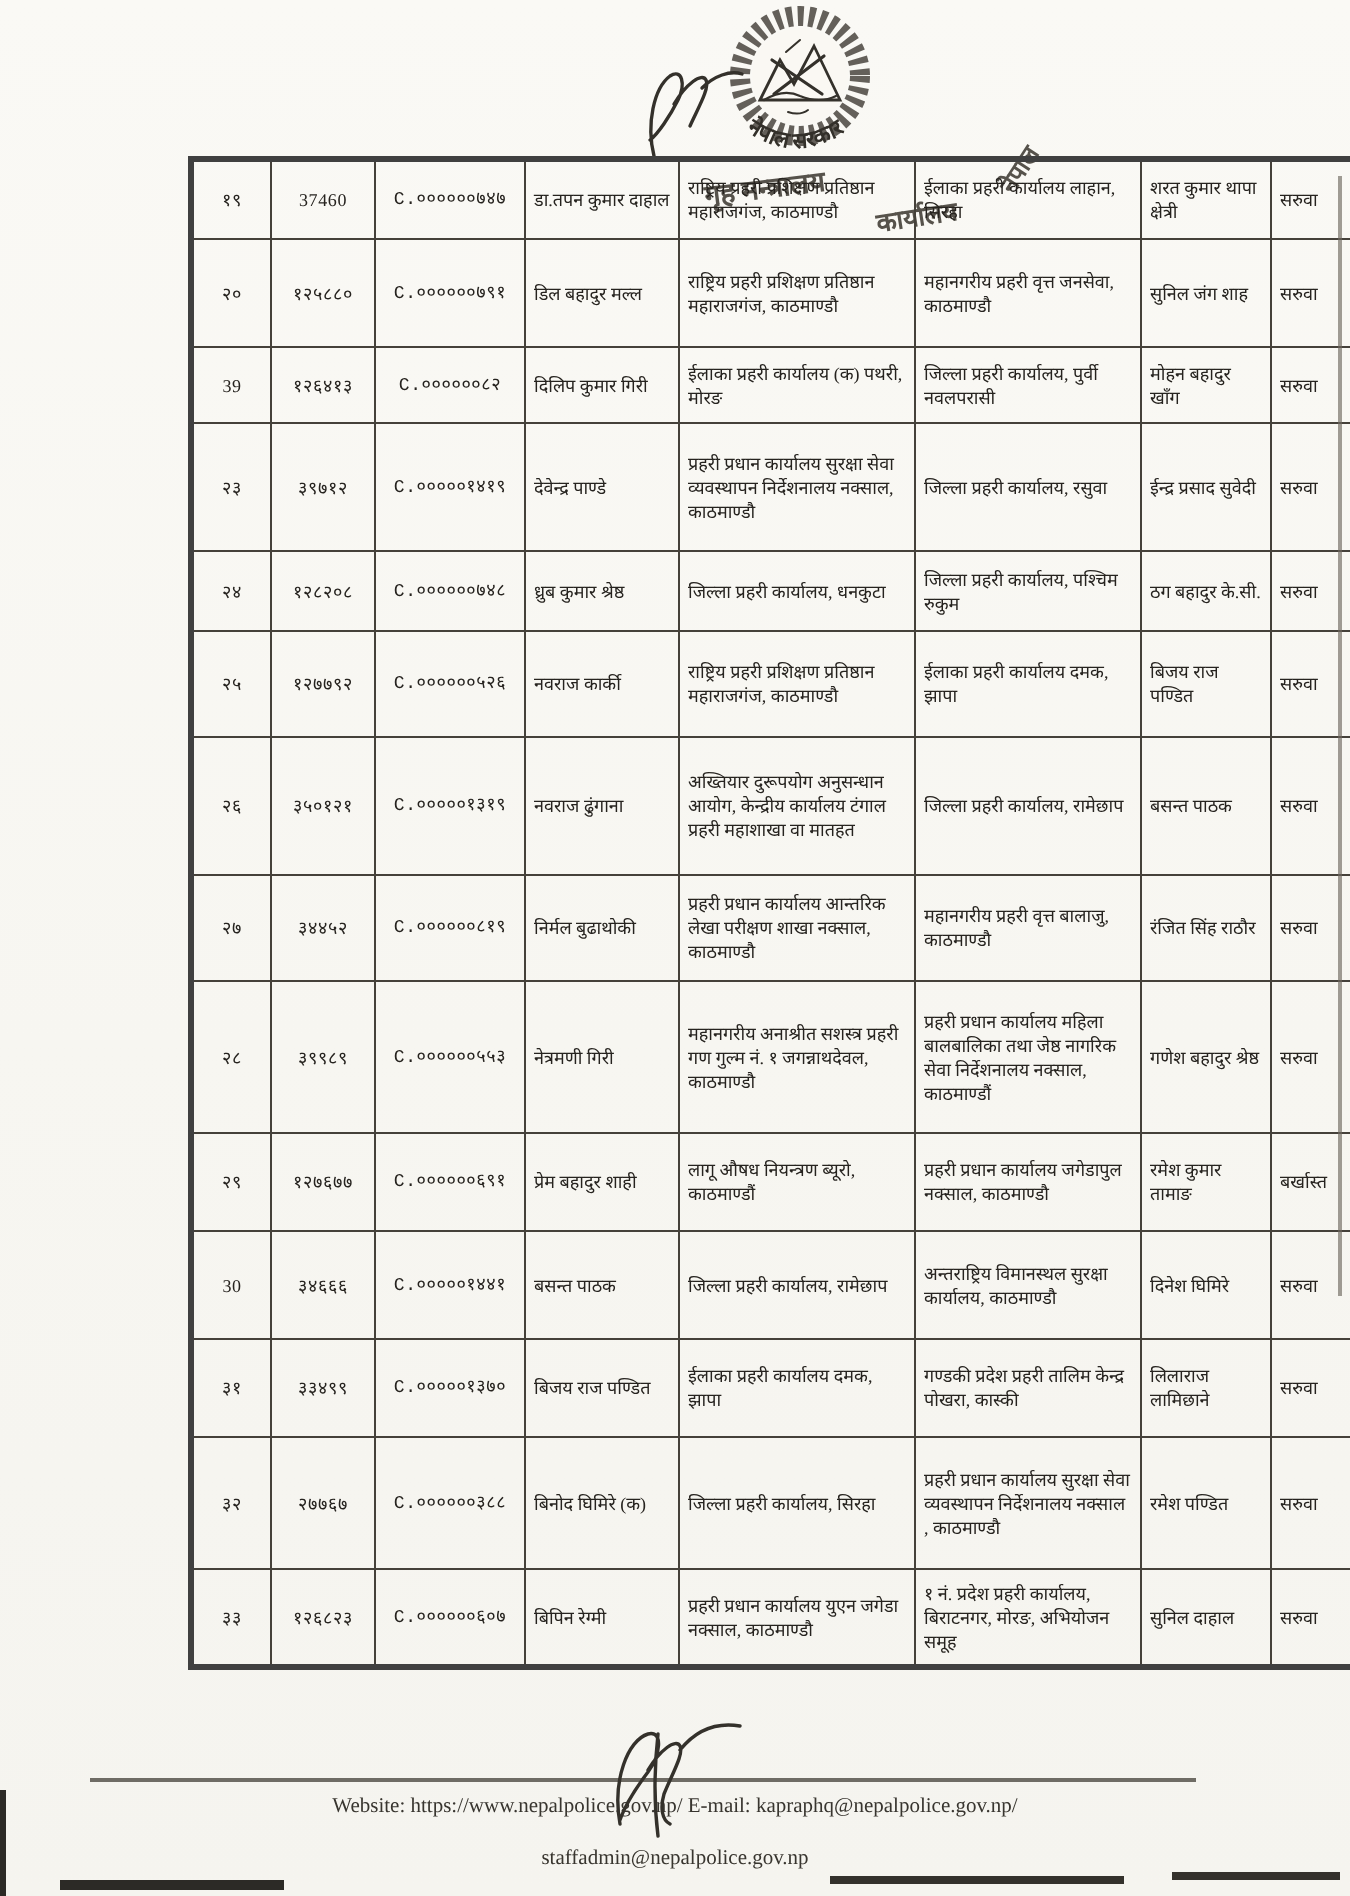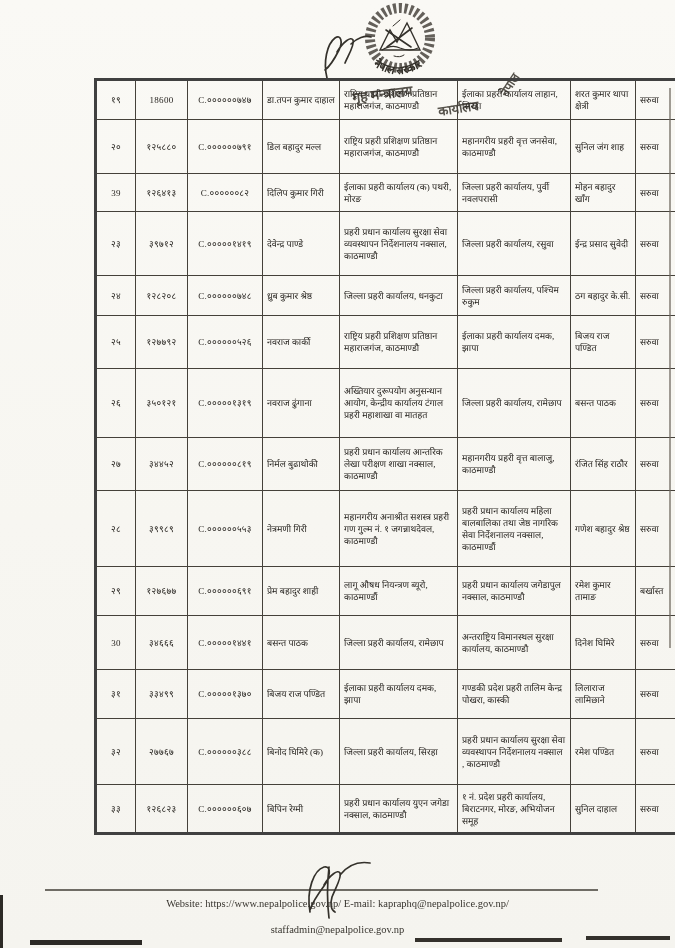--- a/index.html
+++ b/index.html
@@ -17,21 +17,21 @@
     background:transparent;
   }
   table.roster td{
     border:1.3px solid #45413a;
     padding:2px 4px;vertical-align:middle;
     font-size:9px;line-height:12px;color:#26231f;
     word-wrap:break-word;
   }
   table.roster{border:3px solid #404040;margin-left:28px;}
   td.c-sn, td.c-badge_no, td.c-reg_no{text-align:center;font-size:8.5px;letter-spacing:.3px;}
-  td.c-reg_no{font-size:8px;}
+  td.c-reg_no{font-size:8px;font-family:Liberation Mono, monospace;}
   td.c-name, td.c-from_office, td.c-to_office, td.c-replacement{text-align:left;}
   td.c-remark{text-align:left;padding-left:6px;}
   
   .emblem{position:absolute;left:330px;top:0px;}
   .stamp-word{
     position:absolute;font-weight:bold;color:#3a362e;opacity:.85;
     font-family:"Liberation Serif", serif;white-space:nowrap;
   }
   .stamp-w1{left:352px;top:84px;font-size:14px;transform:rotate(-7deg);}
   .stamp-w2{left:438px;top:99px;font-size:13px;transform:rotate(-9deg);}
@@ -90,21 +90,21 @@
       <col style="width:75px">
       <col style="width:77px">
     <col style="width:118px">
       <col style="width:113px">
       <col style="width:65px">
       <col style="width:49px">
   </colgroup>
   <tbody>
       <tr style="height: 40px;">
         <td class="c-sn">१९</td>
-        <td class="c-badge_no">18600</td>
+        <td class="c-badge_no">37460</td>
         <td class="c-reg_no">C.००००००७४७</td>
         <td class="c-name">डा.तपन कुमार दाहाल</td>
         <td class="c-from_office">राष्ट्रिय प्रहरी प्रशिक्षण प्रतिष्ठान महाराजगंज, काठमाण्डौ</td>
         <td class="c-to_office">ईलाका प्रहरी कार्यालय लाहान, सिरहा</td>
         <td class="c-replacement">शरत कुमार थापा क्षेत्री</td>
         <td class="c-remark">सरुवा</td>
       </tr>
       <tr style="height: 54px;">
         <td class="c-sn">२०</td>
         <td class="c-badge_no">१२५८८०</td>

